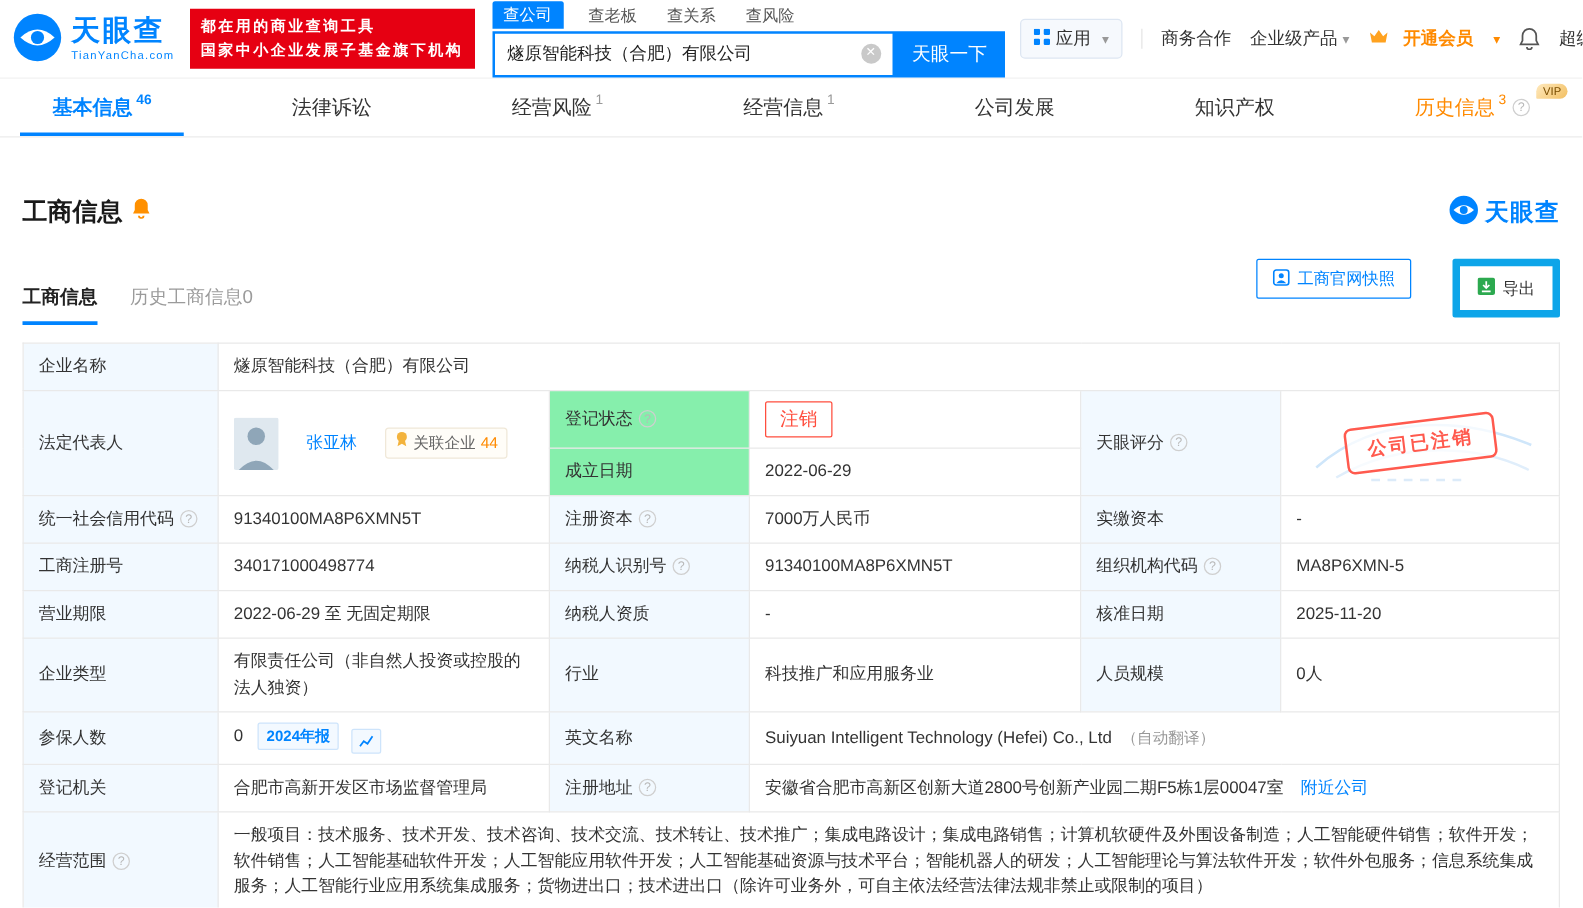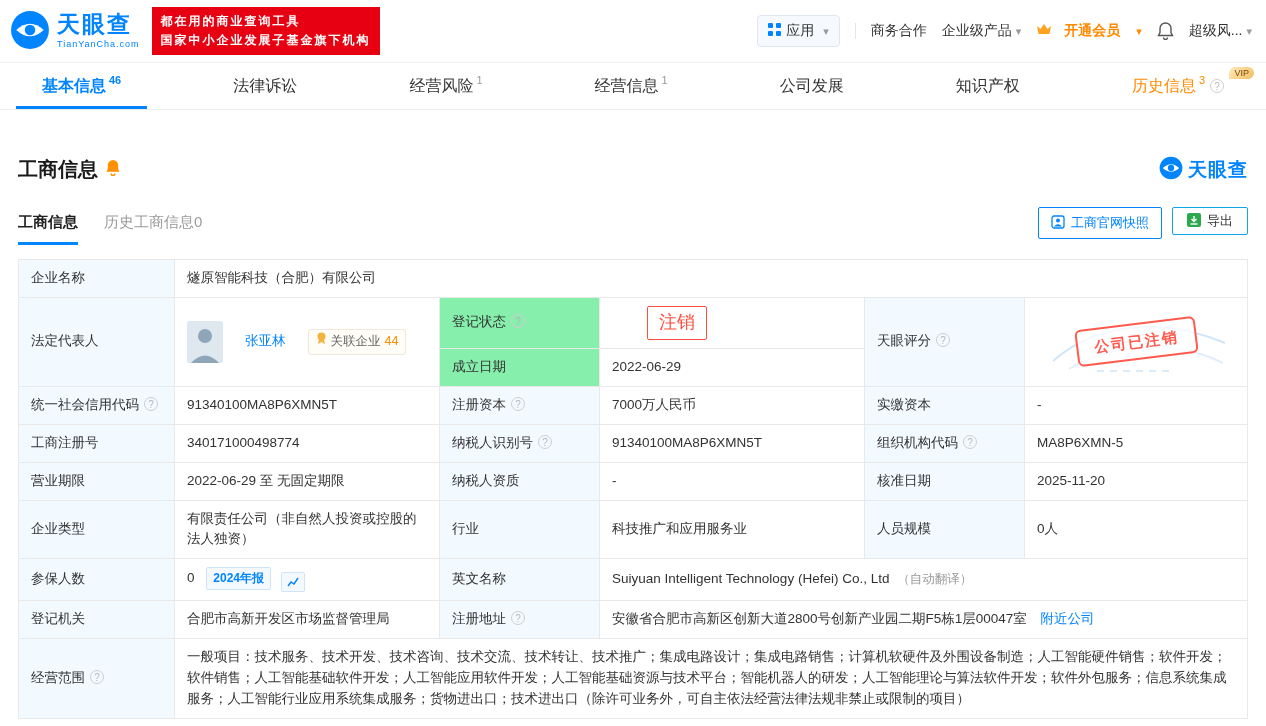--- a/index.html
+++ b/index.html
@@ -57,34 +57,34 @@
   .wm-logo { display:flex; align-items:center; gap:5px; }
   .wm-logo .t { font-size:19px; font-weight:bold; color:#0084ff; letter-spacing:1px; }
   .subtab-row { display:flex; justify-content:space-between; align-items:flex-end; margin-top:24px; }
   .subtabs { display:flex; gap:26px; align-items:flex-end; font-size:15px; }
   .subtab { padding-bottom:10px; border-bottom:3px solid transparent; }
   .subtab.active { font-weight:bold; color:#222; border-bottom-color:#0084ff; }
   .subtab.inactive { color:#9b9b9b; }
   .action-btns { display:flex; gap:10px; padding-bottom:6px; }
   .btn-snapshot { display:flex; align-items:center; gap:6px; border:1px solid #0084ff; color:#0084ff;
                   background:#fff; font-size:13px; padding:0 12px; height:32px; font-family:inherit; border-radius:2px; }
-  .btn-export { display:flex; align-items:center; gap:6px; border:1px solid #0ea5e9; color:#333;
-                background:#fff; font-size:13px; padding:0 14px; height:28px; font-family:inherit; border-radius:2px; }
+  .btn-export { display:flex; align-items:center; gap:6px; border:6px solid #0ea5e9; color:#333;
+                background:#fff; font-size:13px; padding:0 14px; height:47px; font-family:inherit; border-radius:2px;margin-left:23px; }
 
   
   .info-table { width:100%; border-collapse:collapse; table-layout:fixed; margin-top:14px; font-size:13.5px; }
   .info-table td { border:1px solid #e9e9e9; padding:8px 12px; vertical-align:middle; line-height:1.55;
                    color:#333; word-break:break-all; }
   td.lbl { background:#f2f9ff; }
   td.plain-lbl { background:#86efac; }
   .q { display:inline-block; width:14px; height:14px; border:1px solid #cfcfcf; border-radius:50%;
        color:#b8b8b8; font-size:10px; line-height:13px; text-align:center; margin-left:5px; vertical-align:1px; }
   .q::after { content:"?"; }
   .badge-red { display:inline-block; border:1px solid #ff4e3e; color:#ff4e3e; padding:2px 11px;
-               font-size:18px; border-radius:2px; background:#fff;margin-left:35px; }
+               font-size:15px; border-radius:2px; background:#fff; }
   .link { color:#0084ff; }
   .rep { display:flex; align-items:center; gap:22px; }
   .avatar { width:36px; height:42px; border-radius:2px; overflow:hidden; flex:none; }
   .rel-tag { display:inline-flex; align-items:center; gap:4px; font-size:12.5px; color:#666;
              border:1px solid #f0e8d8; background:#fffdf8; padding:2px 7px; border-radius:3px; }
   .rel-tag b { color:#ff8a00; font-weight:normal; }
   .stamp-cell { position:relative; text-align:center; overflow:hidden; }
   .stamp-decor { position:absolute; left:50%; top:50%; transform:translate(-50%,-50%); }
   .stamp { display:inline-block; border:2px solid #ff5a4e; color:#ff5a4e; font-size:15px; font-weight:bold;
            letter-spacing:2px; padding:5px 16px; border-radius:6px; transform:rotate(-7deg);
@@ -112,20 +112,35 @@
     <span>
       <div class="logo-cn" data-interactable="false">天眼查</div>
       <div class="logo-en" data-interactable="false">TianYanCha.com</div>
     </span>
   </div>
   <div class="promo" data-interactable="false">
     <div data-interactable="false">都在用的商业查询工具</div>
     <div data-interactable="false">国家中小企业发展子基金旗下机构</div>
   </div>
 
+  <div class="search-block" data-interactable="false">
+    <div class="search-tabs" data-interactable="false">
+      <span class="search-tab active" data-interactable="true">查公司</span>
+      <span class="search-tab" data-interactable="true">查老板</span>
+      <span class="search-tab" data-interactable="true">查关系</span>
+      <span class="search-tab" data-interactable="true">查风险</span>
+    </div>
+    <div class="search-row">
+      <div class="search-input-wrap" data-interactable="false">
+        <input data-interactable="true" value="燧原智能科技（合肥）有限公司" style="">
+        <span class="clear-icon" data-interactable="true"></span>
+      </div>
+      <button class="search-btn" data-interactable="true">天眼一下</button>
+    </div>
+  </div>
 
   <div class="top-right" data-interactable="false">
     <span class="apps-btn caret" data-interactable="true">
       <span data-interactable="false">
         <svg width="13" height="13" viewBox="0 0 13 13">
             <rect width="5" height="5" rx="1" fill="#0084ff"></rect>
             <rect x="8" width="5" height="5" rx="1" fill="#0084ff"></rect>
             <rect y="8" width="5" height="5" rx="1" fill="#0084ff"></rect>
             <rect x="8" y="8" width="5" height="5" rx="1" fill="#0084ff"></rect>
           </svg>

